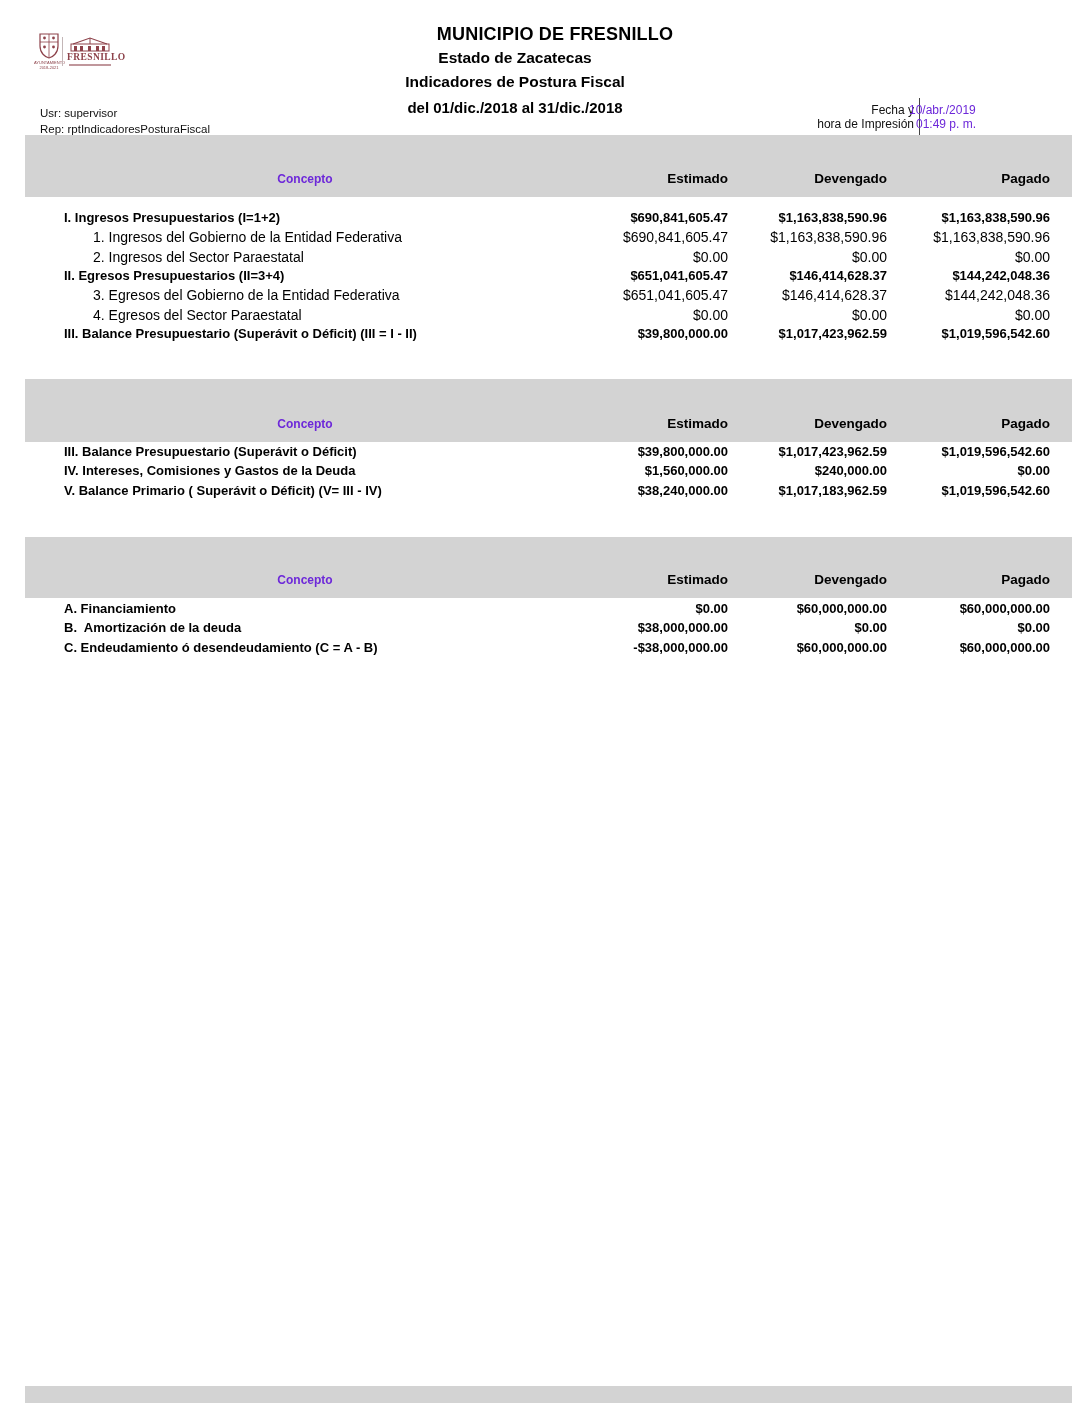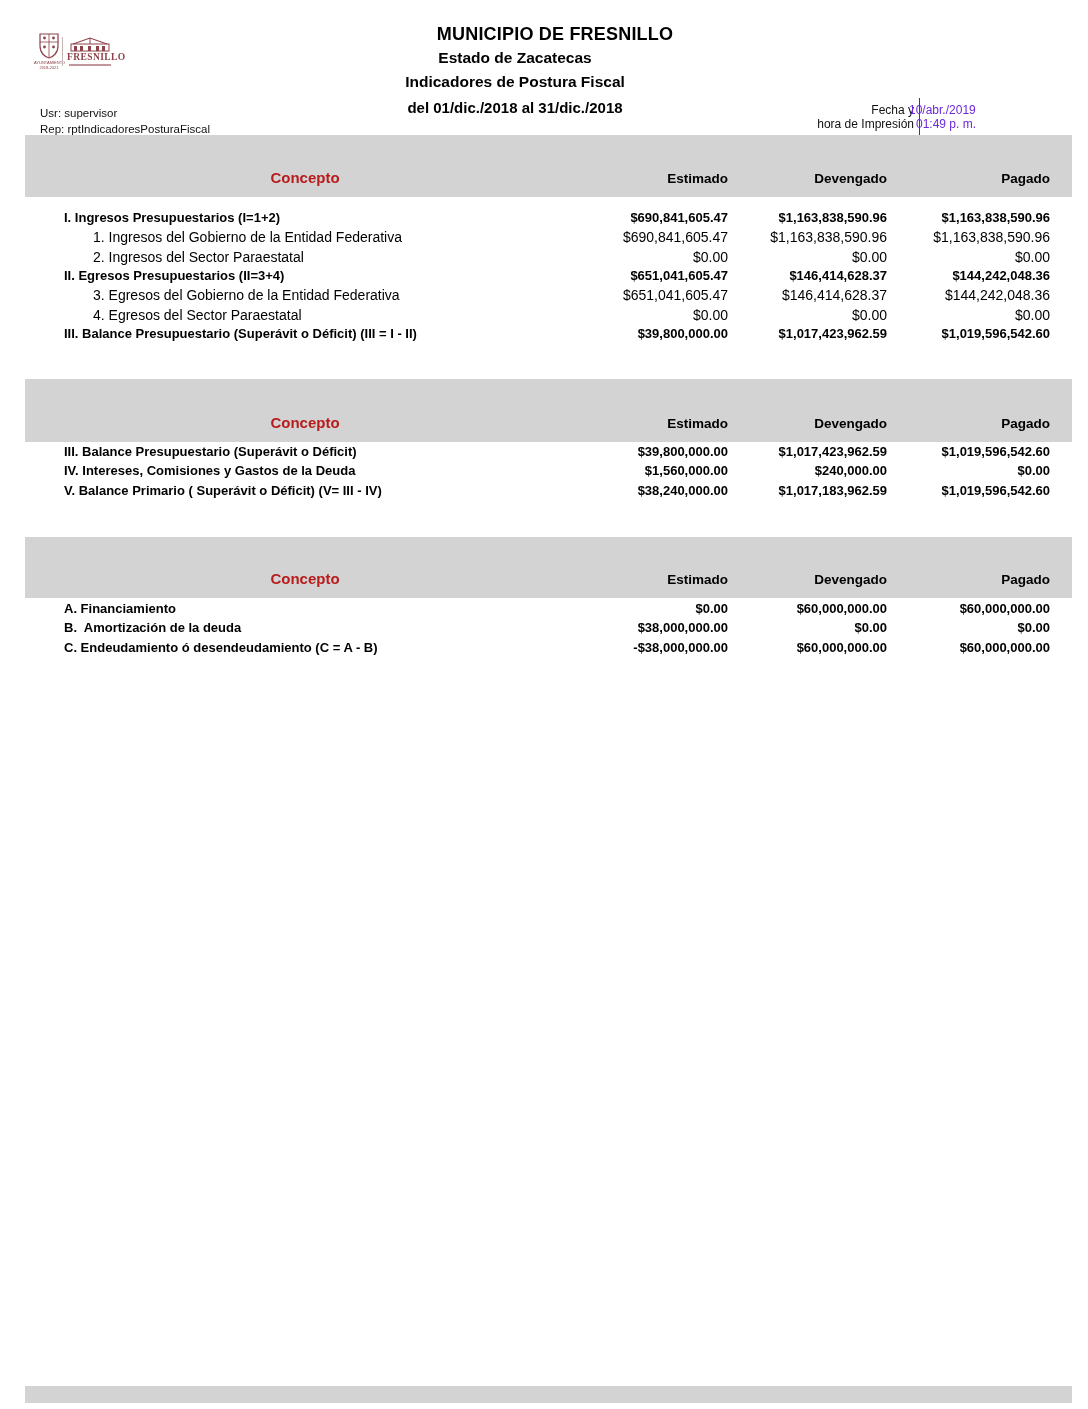--- a/index.html
+++ b/index.html
@@ -29,21 +29,21 @@
   .crest-caption{left:34px;top:60px;width:30px;text-align:center;font-size:4px;line-height:5px;color:#8d424a;}
   .logo-divider{left:62px;top:37px;width:1px;height:29px;background:#c3b6b7;}
   .fres-name{left:67px;top:52px;width:46px;text-align:center;font-family:"Liberation Serif","DejaVu Serif",serif;font-size:9.5px;font-weight:bold;letter-spacing:.4px;color:#8d424a;}
   .fres-tagline{left:69px;top:64px;width:42px;height:2px;background:#8d424a;opacity:.55;}
   
   .bar{left:25px;width:1047px;background:#d3d3d3;}
   .bar1{top:135px;height:62px;}
   .bar2{top:379px;height:63px;}
   .bar3{top:537px;height:61px;}
   .bar-footer{top:1386px;height:17px;}
-  .concepto-label{position:absolute;left:0;bottom:11px;width:560px;text-align:center;font-size:15px;font-weight:bold;color:#b91c1c;}
+  .concepto-label{position:absolute;left:0;bottom:11px;width:560px;text-align:center;font-size:12px;font-weight:bold;color:#6d28d9;}
   .colhead{position:absolute;bottom:11px;width:150px;text-align:right;font-size:13.5px;font-weight:bold;color:#000000;}
   .c1{right:344px;}
   .c2{right:185px;}
   .c3{right:22px;}
   
   .row{position:absolute;left:25px;width:1047px;height:19px;font-size:13px;font-weight:bold;}
   .row .concept{position:absolute;left:39px;top:0;white-space:pre;}
   .row .val{position:absolute;top:0;width:200px;text-align:right;}
   .row.sub{font-weight:normal;font-size:14px;}
   .row.sub .concept{left:68px;}

